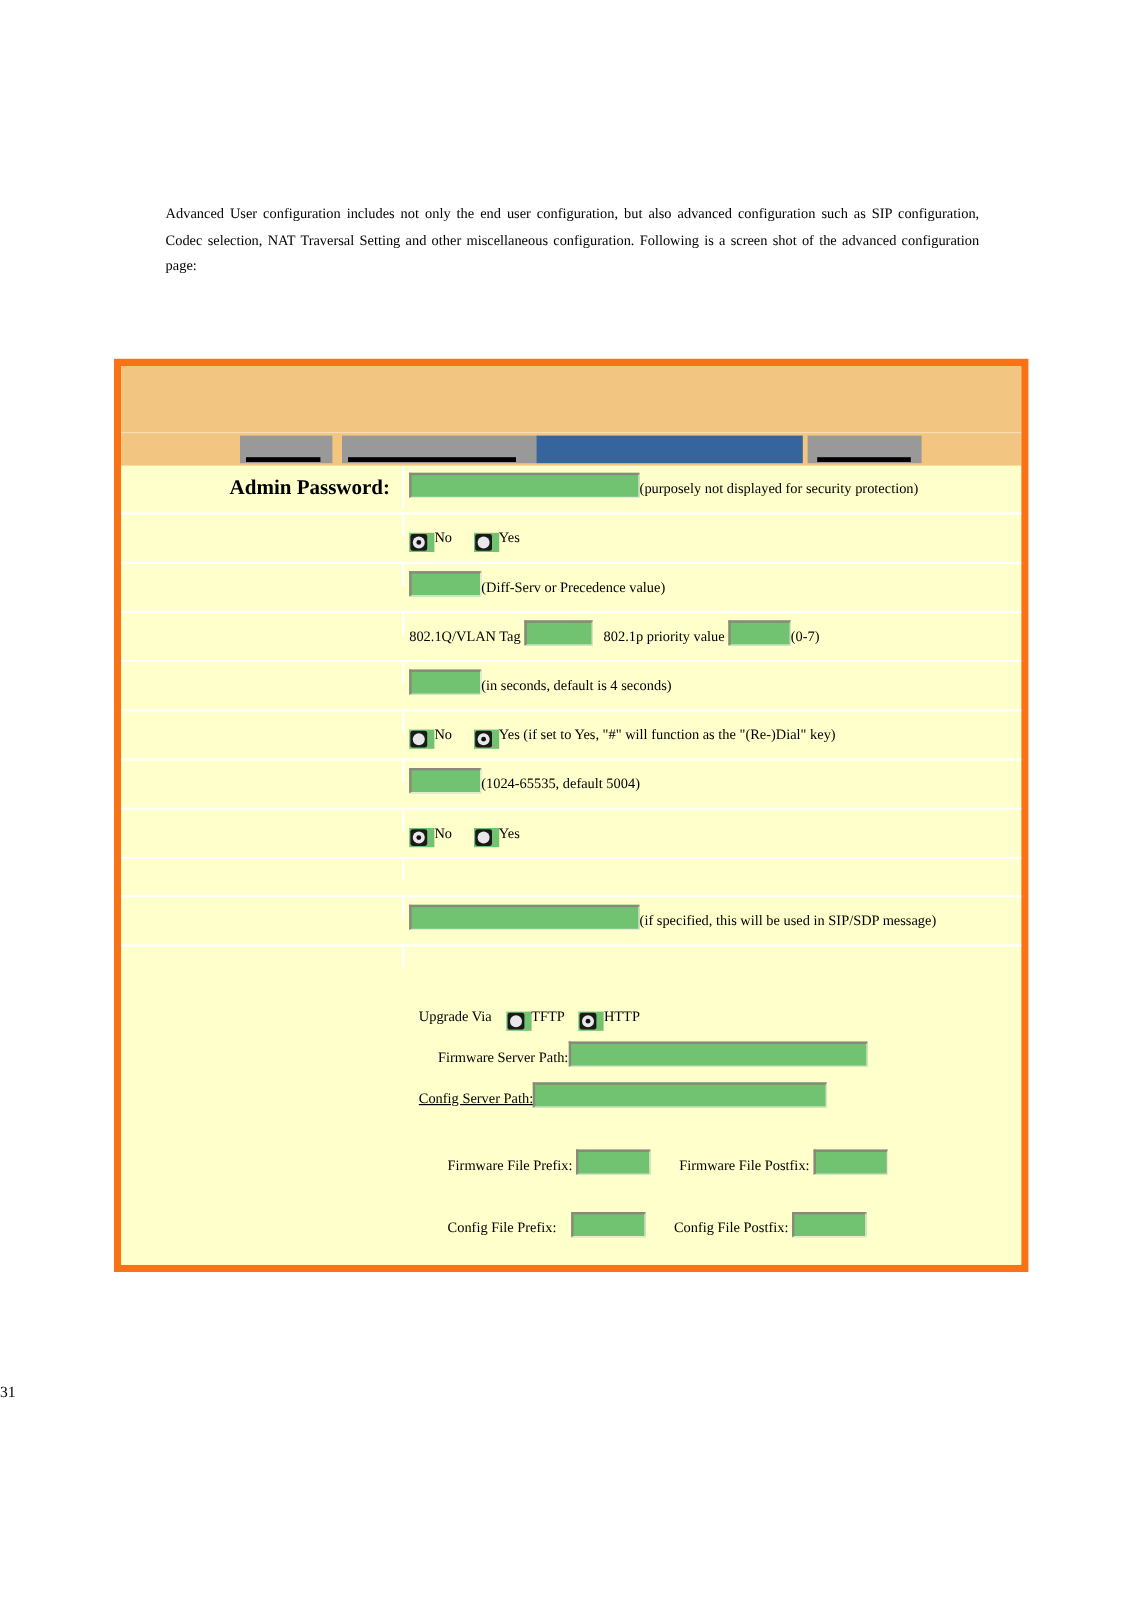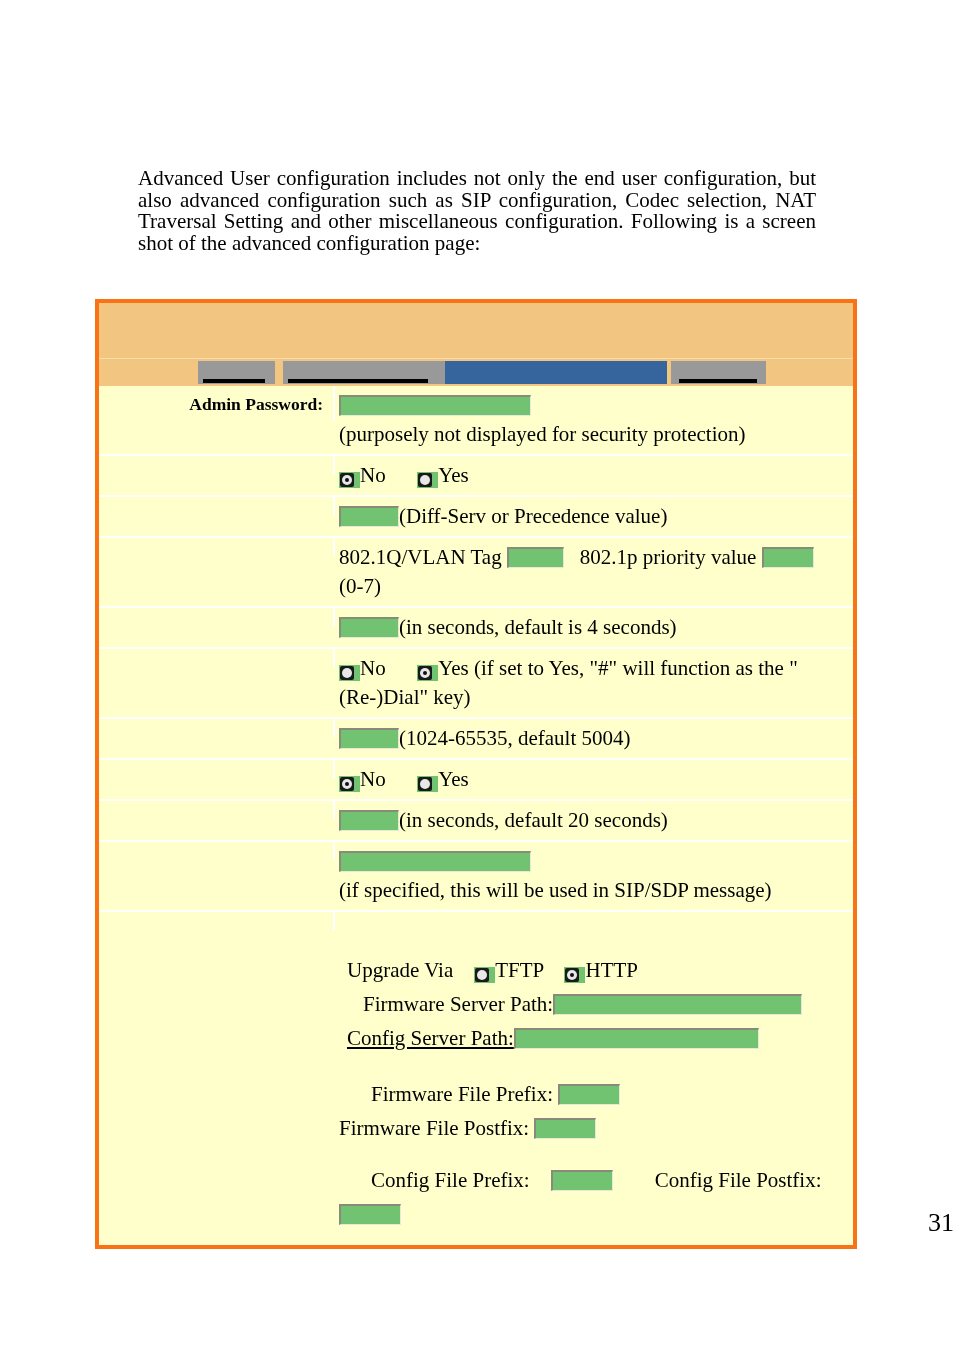--- a/index.html
+++ b/index.html
@@ -18,34 +18,34 @@
   }
 
   
   .page-body {
     position: absolute;
     left: 138px;
     top: 168px;
     width: 678px;
   }
   .intro-para {
-    font-size: 21px;
+    font-size: 12px;
     line-height: 21.5px;
     text-align: justify;
     text-justify: inter-word;
     margin: 0;
   }
 
   
   .screenshot {
     position: absolute;
     left: 95px;
     top: 299px;
     width: 762px;
-    border: 4px solid #f97316;
+    border: 6px solid #f97316;
     background: #ffffcc;
     box-sizing: border-box;
   }
 
   
   .cfg-banner {
     background: #f2c680;
     height: 55px;
   }
   .cfg-tabbar {
@@ -88,21 +88,21 @@
     text-align: right;
     font-size: 17.5px;
     font-weight: bold;
     border-right: 2px solid #ffffff;
     min-height: 18px;
   }
   .cfg-field {
     flex: 1 1 auto;
     box-sizing: border-box;
     padding: 5px 6px 5px 4px;
-    font-size: 21px;
+    font-size: 12px;
     line-height: 29px;
   }
 
   
   .ipt {
     display: inline-block;
     vertical-align: -4px;
     background: #71c371;
     border-top: 2px solid #8a8a7a;
     border-left: 2px solid #8a8a7a;
@@ -151,24 +151,24 @@
     width: 4px; height: 4px;
     border-radius: 50%;
     background: #111111;
   }
   .lbl { white-space: pre; }
 
   
   .page-number {
     position: absolute;
     left: 0;
-    top: 1208px;
+    top: 1152px;
     width: 954px;
-    text-align: right;
-    font-size: 26px;
+    text-align: left;
+    font-size: 13px;
   }
 </style>
 </head>
 <body>
 
 <div class="page-body">
   <p class="intro-para">Advanced User configuration includes not only the end user configuration, but also advanced configuration such as SIP configuration, Codec selection, NAT Traversal Setting and other miscellaneous configuration.  Following is a screen shot of the advanced configuration page:</p>
 </div>
 
 <div class="screenshot">
@@ -255,23 +255,20 @@
     <div class="cfg-label"></div>
     <div class="cfg-field">
       <span class="radio-wrap"><span class="radio sel"></span></span><span class="lbl">No</span>
       &nbsp;&nbsp;&nbsp;&nbsp;
       <span class="radio-wrap"><span class="radio"></span></span><span class="lbl">Yes</span>
     </div>
   </div>
 
   <div class="cfg-row">
     <div class="cfg-label"></div>
-    <div class="cfg-field">
-      <span class="ipt w-sm"></span><span class="lbl">(in seconds, default 20 seconds)</span>
-    </div>
   </div>
 
   <div class="cfg-row">
     <div class="cfg-label"></div>
     <div class="cfg-field">
       <span class="ipt w-xl"></span><span class="lbl">(if specified, this will be used in SIP/SDP message)</span>
     </div>
   </div>
 
 

